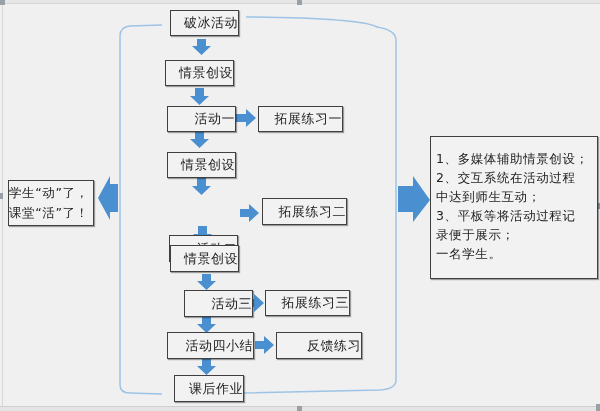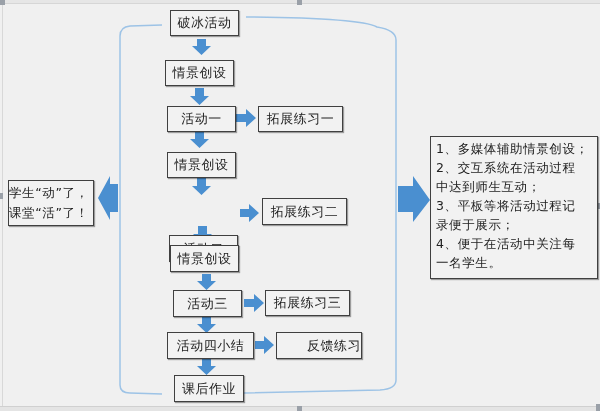--- a/index.html
+++ b/index.html
@@ -13,26 +13,26 @@
   .pageedge-left { position: absolute; left: 2px; top: 0; width: 1px; height: 411px; background: #d8d8d8; }
   .pageedge-bottom { position: absolute; left: 0; top: 406px; width: 600px; height: 5px; background: #e4e4e4; border-top: 1px solid #d0d0d0; }
   .handle { position: absolute; background: #9aa0a8; }
   .box {
     position: absolute; box-sizing: border-box;
     border: 1.5px solid #404040;
     background: #f2f2f2;
     box-shadow: 1px 1px 1px rgba(0,0,0,0.35);
     color: #222;
     font-size: 13px;
-    display: flex; align-items: center; justify-content: center;
+    display: flex; align-items: center; justify-content: flex-end;
     white-space: nowrap; letter-spacing: 0.5px;
   }
   .box.left { justify-content: flex-end; padding-left: 8px; }
   .multi { position: absolute; box-sizing: border-box; border: 1.5px solid #404040; background: #f2f2f2;
-           box-shadow: 1px 1px 1px rgba(0,0,0,0.35); color: #222; font-size: 12.5px; line-height: 19px; padding: 2px 5px; }
+           box-shadow: 1px 1px 1px rgba(0,0,0,0.35); color: #222; font-size: 12.5px; line-height: 19px; padding: 12px 5px; }
   .multi div { white-space: nowrap; letter-spacing: 0.6px; }
   svg.overlay { position: absolute; left: 0; top: 0; }
 </style>
 </head>
 <body>
 
 <div class="canvas">
   <div class="pageedge-top"></div>
   <div class="pageedge-left"></div>
   <div class="pageedge-bottom"></div>
@@ -82,21 +82,21 @@
     </div>
   <div class="box" style="left:167px;top:152px;width:69px;height:26px;">
       <span>情景创设</span>
     </div>
   <div class="box" style="left:169px;top:199px;width:69px;height:27px;margin-top:36px;">
       <span>活动二</span>
     </div>
   <div class="box" style="left:170px;top:245px;width:69px;height:27px;">
       <span>情景创设</span>
     </div>
-  <div class="box" style="left:173px;top:290px;width:69px;height:27px;">
+  <div class="box" style="left:184px;top:290px;width:69px;height:27px;">
       <span>活动三</span>
     </div>
   <div class="box" style="left:167px;top:332px;width:87px;height:27px;">
       <span>活动四小结</span>
     </div>
   <div class="box" style="left:174px;top:375px;width:70px;height:27px;">
       <span>课后作业</span>
     </div>
 
   <div class="box" style="left:258px;top:106px;width:85px;height:26px;font-family:Liberation Serif, serif;">
@@ -116,16 +116,15 @@
     <div>学生“动”了，</div>
     <div>课堂“活”了！</div>
   </div>
 
   <div class="multi" style="left:430px;top:136px;width:168px;height:143px;">
     <div>1、多媒体辅助情景创设；</div>
     <div>2、交互系统在活动过程</div>
     <div>中达到师生互动；</div>
     <div>3、平板等将活动过程记</div>
     <div>录便于展示；</div>
-    <div>4、便于在活动中关注每</div>
     <div>一名学生。</div>
   </div>
 </div>
 
 </body></html>

